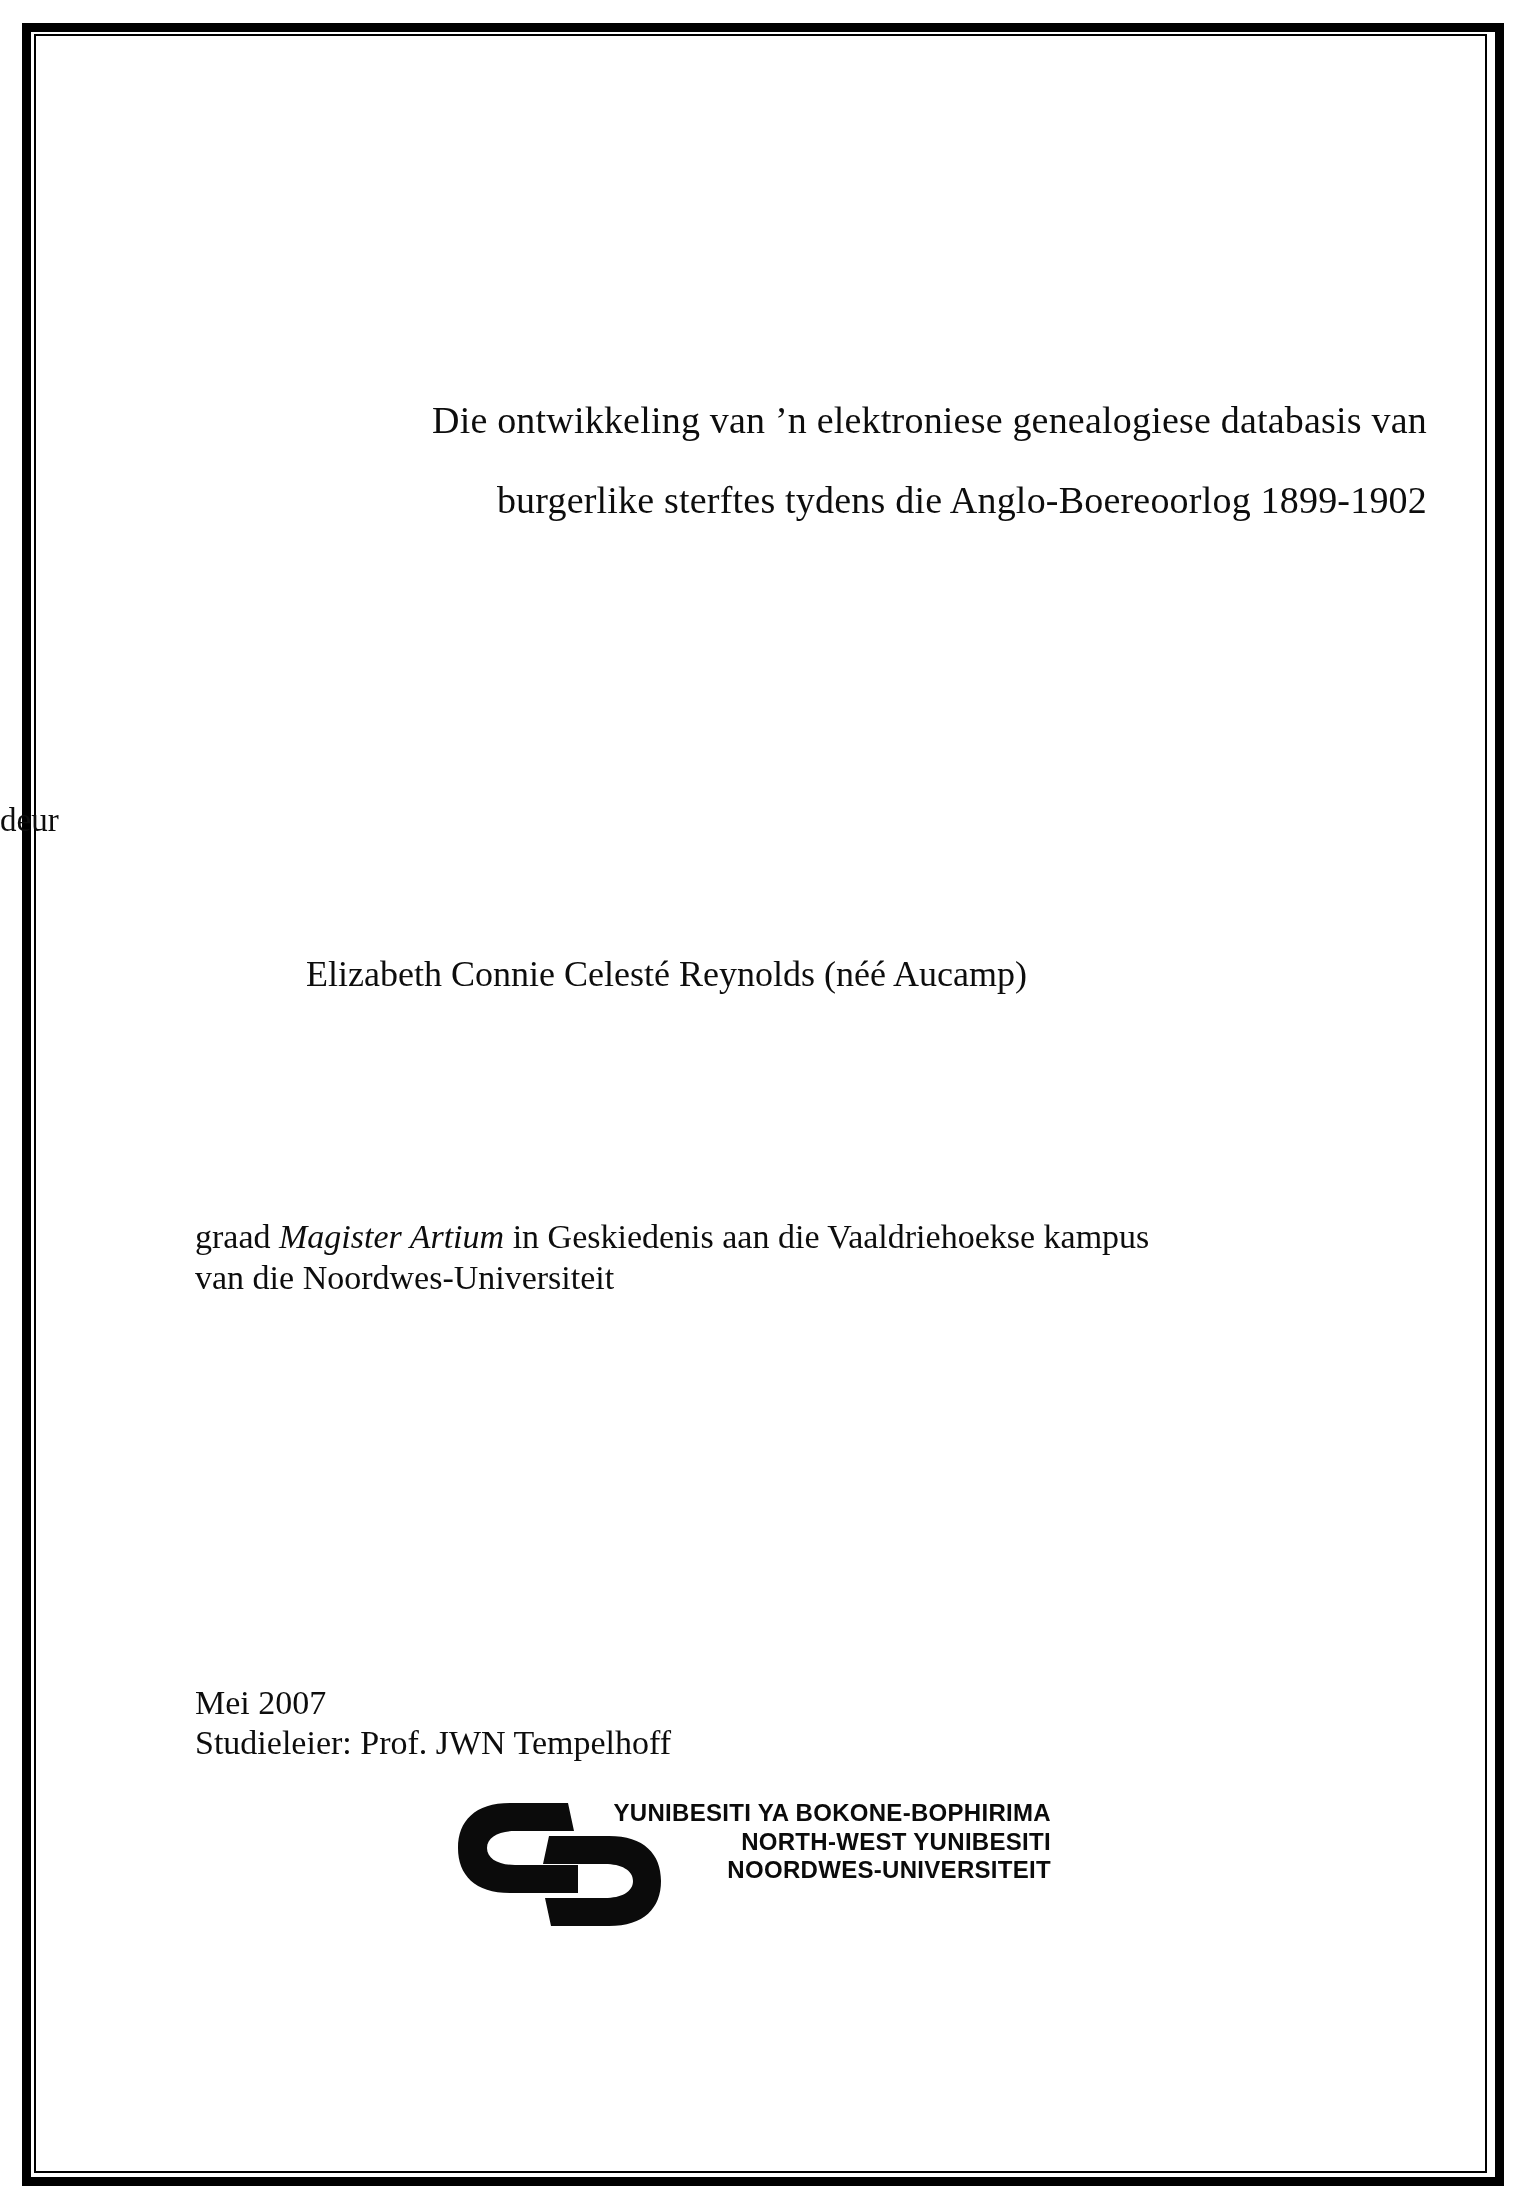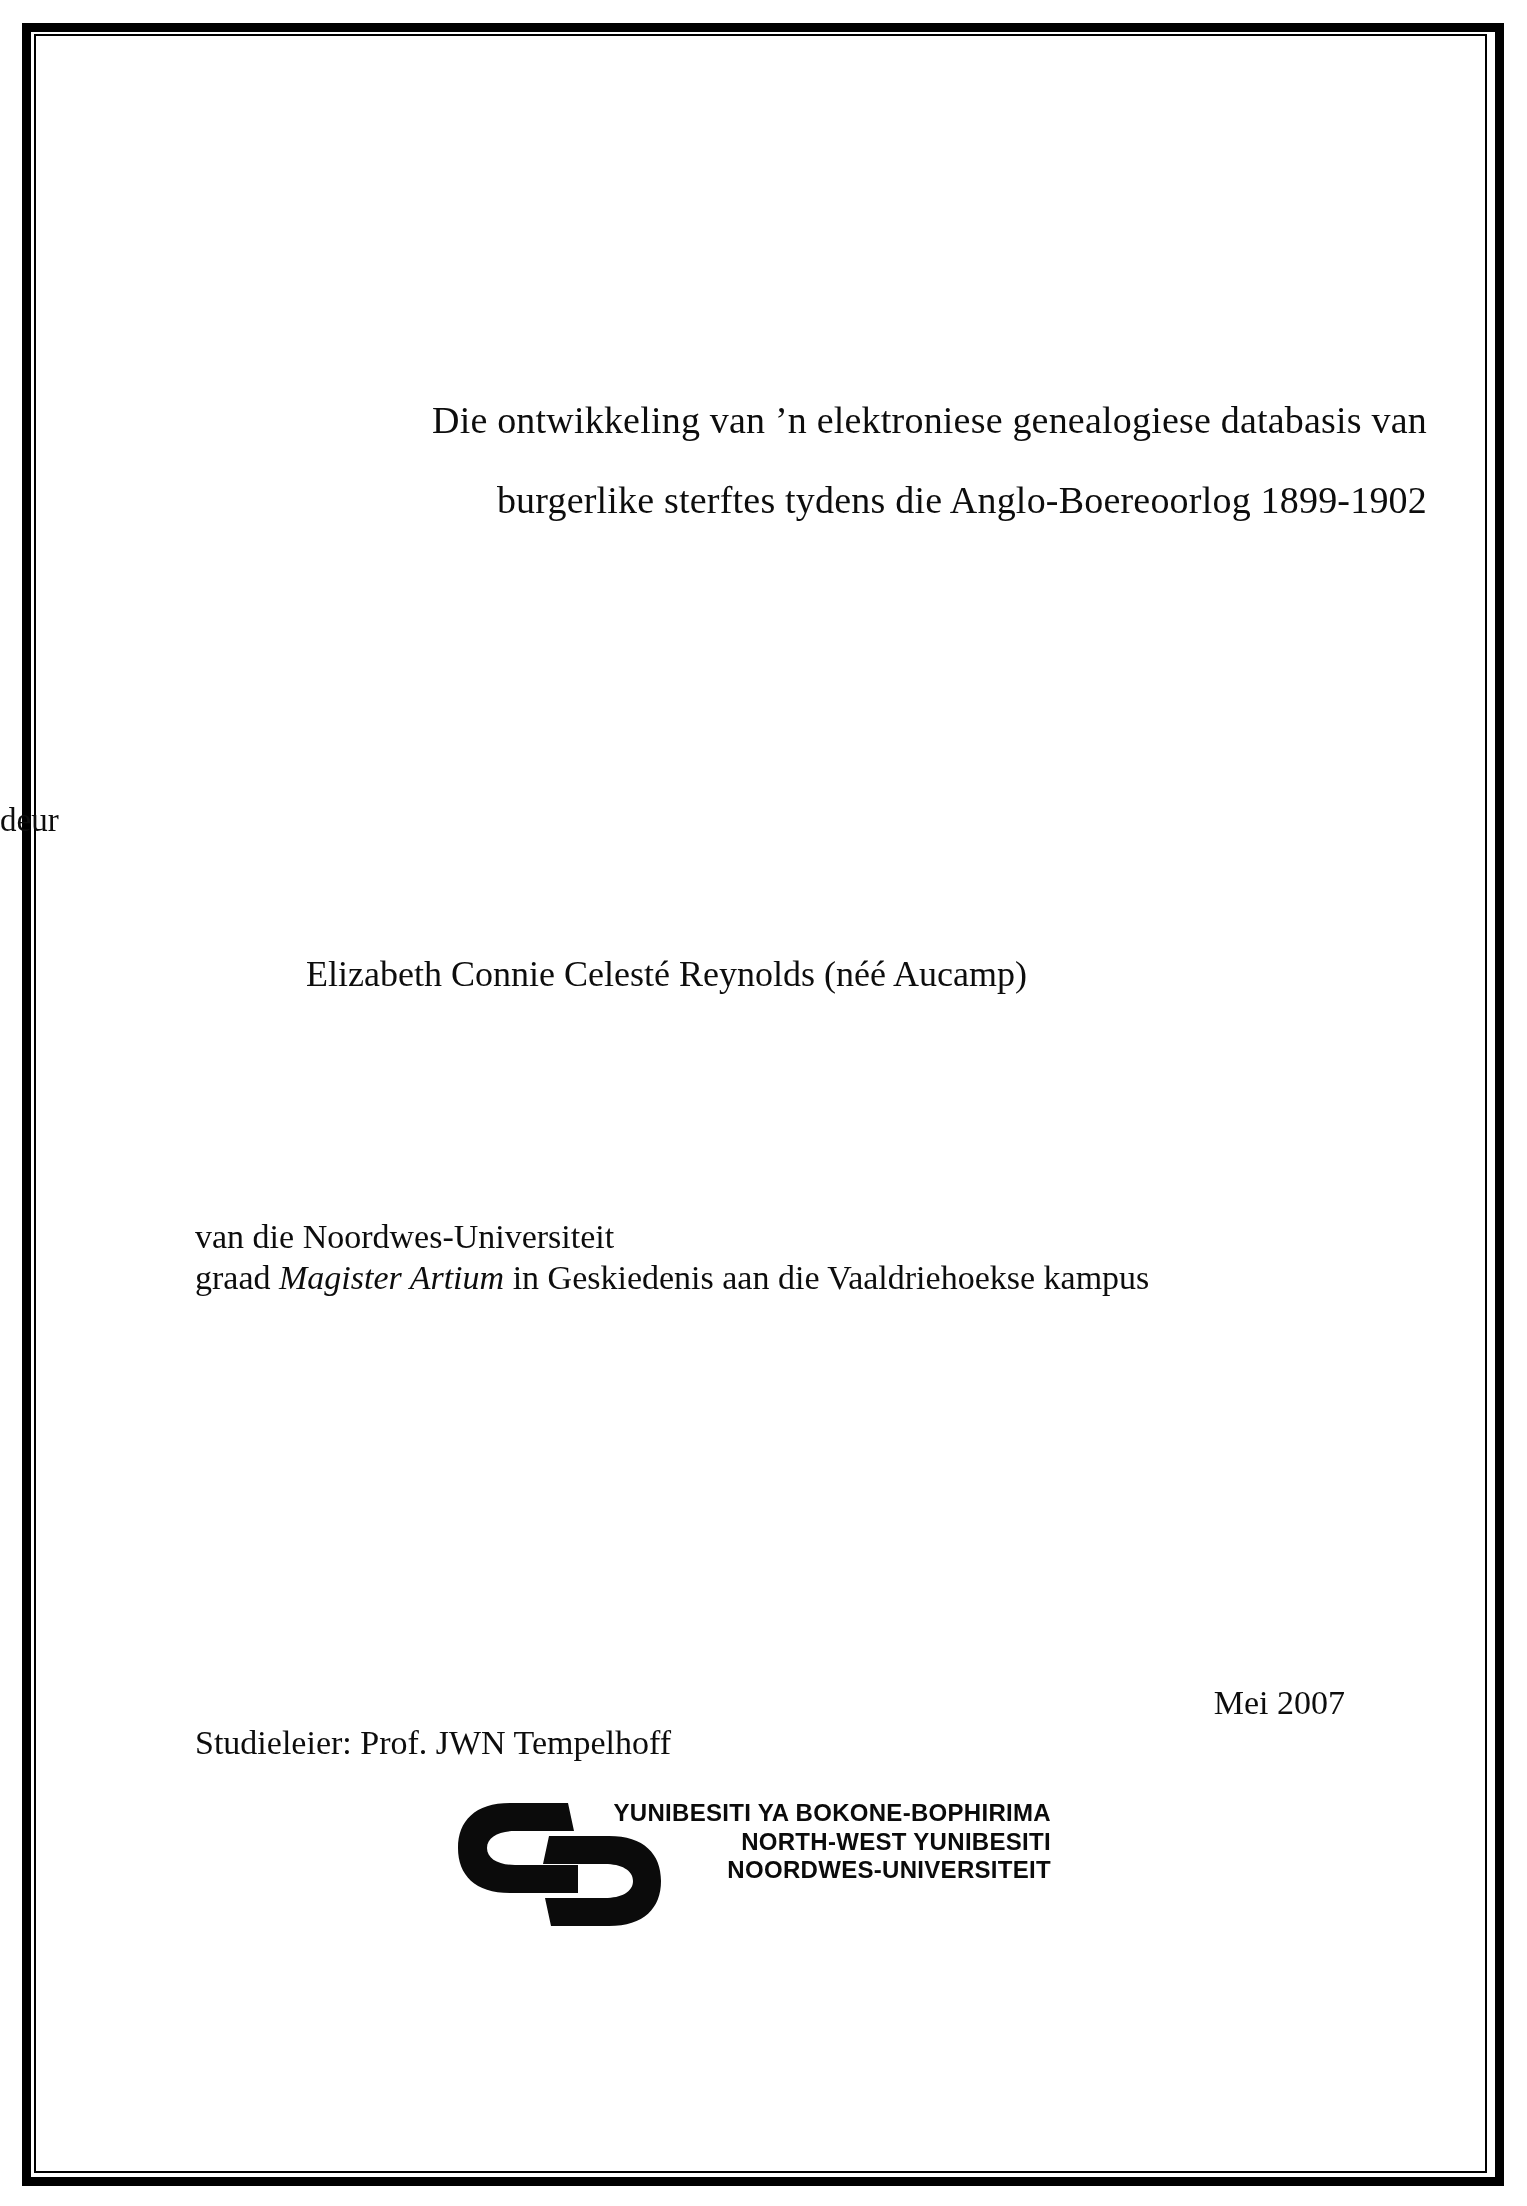--- a/index.html
+++ b/index.html
@@ -48,21 +48,21 @@
     text-align:justify;
     text-align-last:justify;
   }
   .italic { font-style:italic; }
   .supervisor {
     position:absolute; left:195px; top:1722px; width:1150px;
     font-size:34px; line-height:41px;
   }
   .date {
     position:absolute; left:195px; top:1682px; width:1150px;
-    font-size:34px; line-height:41px;text-align:right;
+    font-size:34px; line-height:41px;
   }
   .logo-mark {
     position:absolute; left:458px; top:1802px;
     width:205px; height:126px;
   }
   .logo-text {
     position:absolute; left:585px; top:1799px; width:466px;
     text-align:right;
     font-family:Liberation Sans, sans-serif;
     font-weight:700;
@@ -83,22 +83,22 @@
   <div class="title">
     <div>Die ontwikkeling van ’n elektroniese genealogiese databasis van</div>
     <div>burgerlike sterftes tydens die Anglo-Boereoorlog 1899-1902</div>
   </div>
 
   <div class="byline">deur</div>
 
   <div class="author">Elizabeth Connie Celesté Reynolds (néé Aucamp)</div>
 
   <div class="degree">
+    <div class="degree-line"><span>graad </span><span class="italic">Magister Artium</span><span> in Geskiedenis aan die Vaaldriehoekse kampus</span></div>
     <div class="degree-line">van die Noordwes-Universiteit</div>
-    <div class="degree-line"><span>graad </span><span class="italic">Magister Artium</span><span> in Geskiedenis aan die Vaaldriehoekse kampus</span></div>
   </div>
 
   <div class="supervisor">Studieleier: Prof. JWN Tempelhoff</div>
 
   <div class="date">Mei 2007</div>
 
   <svg class="logo-mark" viewBox="0 0 205 126" xmlns="http://www.w3.org/2000/svg">
     <path fill="#0b0b0b" d="M110,1 L52,1 C17,1 0,19 0,46 C0,73 17,91 52,91 L120,91 L120,63 L57,63
          C41,63 29,57 29,46 C29,35 41,29 57,29 L116,29 Z"></path>
     <path fill="#0b0b0b" transform="translate(83,34)" d="M8,0 L68,0 C103,0 120,18 120,45 C120,72 103,90 68,90 L10,90 L4,62 L64,62

